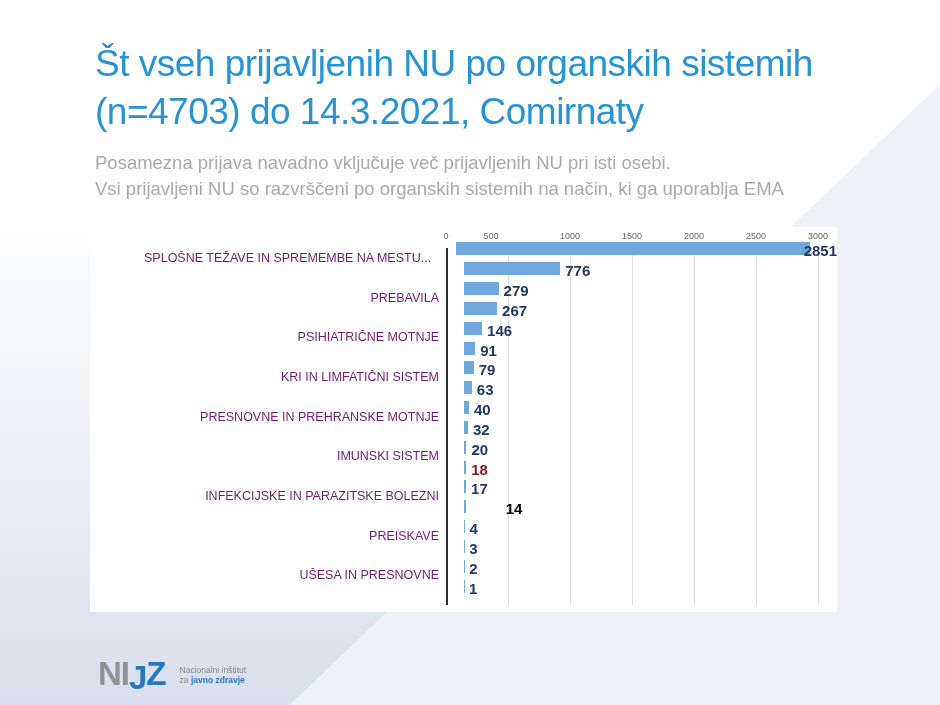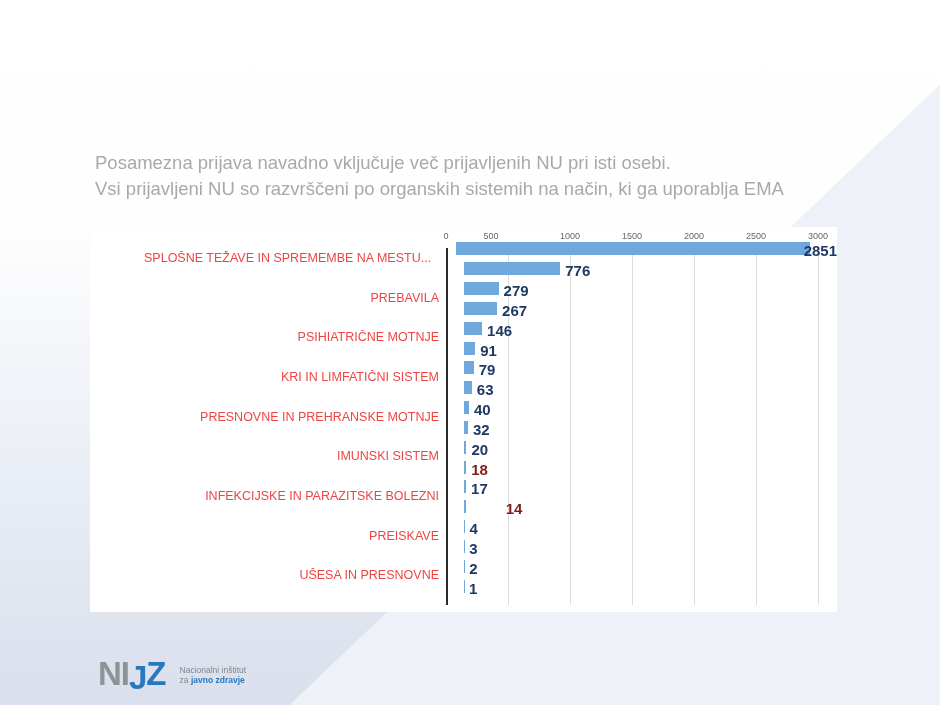--- a/index.html
+++ b/index.html
@@ -31,40 +31,44 @@
     position:absolute;top:0;transform:translateX(-50%);
     font-size:9px;color:#666;letter-spacing:0;
   }
   .grid{position:absolute;left:356px;top:21px;width:391px;height:357px;}
   .gridline{position:absolute;top:0;width:1px;height:100%;background:#dcdcdc;}
   .axis-line{position:absolute;left:356px;top:21px;width:2px;height:357px;background:#2b2b2b;}
   .rows{position:absolute;left:0;top:21px;width:747px;}
   .row{display:flex;align-items:center;height:19.83px;}
   .cat{
     width:349px;padding-right:25px;text-align:right;
-    font-size:12.5px;color:#ef4444;white-space:nowrap;overflow:hidden;
+    font-size:12.5px;color:#701a75;white-space:nowrap;overflow:hidden;
   }
   .barzone{position:relative;flex:1;display:flex;align-items:flex-start;height:31px;padding-left:0;}
   .bar{height:13px;background:#6fa8dc;flex:none;}
   .val{margin-left:5px;font-size:15px;font-weight:bold;color:#1f3864;white-space:nowrap;}
   .row:first-child .val{margin-left:-6px;}
   .footer{position:absolute;left:98px;top:654px;display:flex;align-items:flex-start;}
   .logo{font-size:33px;font-weight:bold;letter-spacing:-1px;line-height:40px;}
   .logo-gray{color:#909396;}
   .logo-blue{color:#2878be;}
   .logo-j{display:inline-block;transform:translateY(4px);}
   .tagline{margin-left:14px;margin-top:11px;font-size:8.5px;line-height:10px;color:#85878a;}
   .tagline-bold{color:#2878be;font-weight:bold;}
 </style>
 </head>
 <body>
 
 <div class="slide">
   <div class="bg-diag"></div>
 
+  <h1 class="title">
+    <span>Št vseh prijavljenih NU po organskih sistemih</span><br>
+    <span>(n=4703) do 14.3.2021, Comirnaty</span>
+  </h1>
 
   <p class="subtitle">
     <span>Posamezna prijava navadno vključuje več prijavljenih NU pri isti osebi.</span><br>
     <span>Vsi prijavljeni NU so razvrščeni po organskih sistemih na način, ki ga uporablja EMA</span>
   </p>
 
   <div class="chart-card">
     <div class="tick-row" id="ticks">
         <span class="tick" style="left: 0px;">0</span>
         <span class="tick" style="left: 45px;">500</span>
@@ -172,21 +176,21 @@
           <div class="cat">INFEKCIJSKE IN PARAZITSKE BOLEZNI</div>
           <div class="barzone">
             <div class="bar" style="width: 2.108px; background: rgb(111, 168, 220);"></div>
             <span class="val" style="color: rgb(31, 56, 100);">17</span>
           </div>
         </div>
         <div class="row">
           <div class="cat"></div>
           <div class="barzone">
             <div class="bar" style="width: 1.736px; background: rgb(111, 168, 220);"></div>
-            <span class="val" style="color: #7f1d1d; margin-left: 40px;">14</span>
+            <span class="val" style="color: #000000; margin-left: 40px;">14</span>
           </div>
         </div>
         <div class="row">
           <div class="cat">PREISKAVE</div>
           <div class="barzone">
             <div class="bar" style="width: 0.496px; background: rgb(111, 168, 220);"></div>
             <span class="val" style="color: rgb(31, 56, 100);">4</span>
           </div>
         </div>
         <div class="row">

